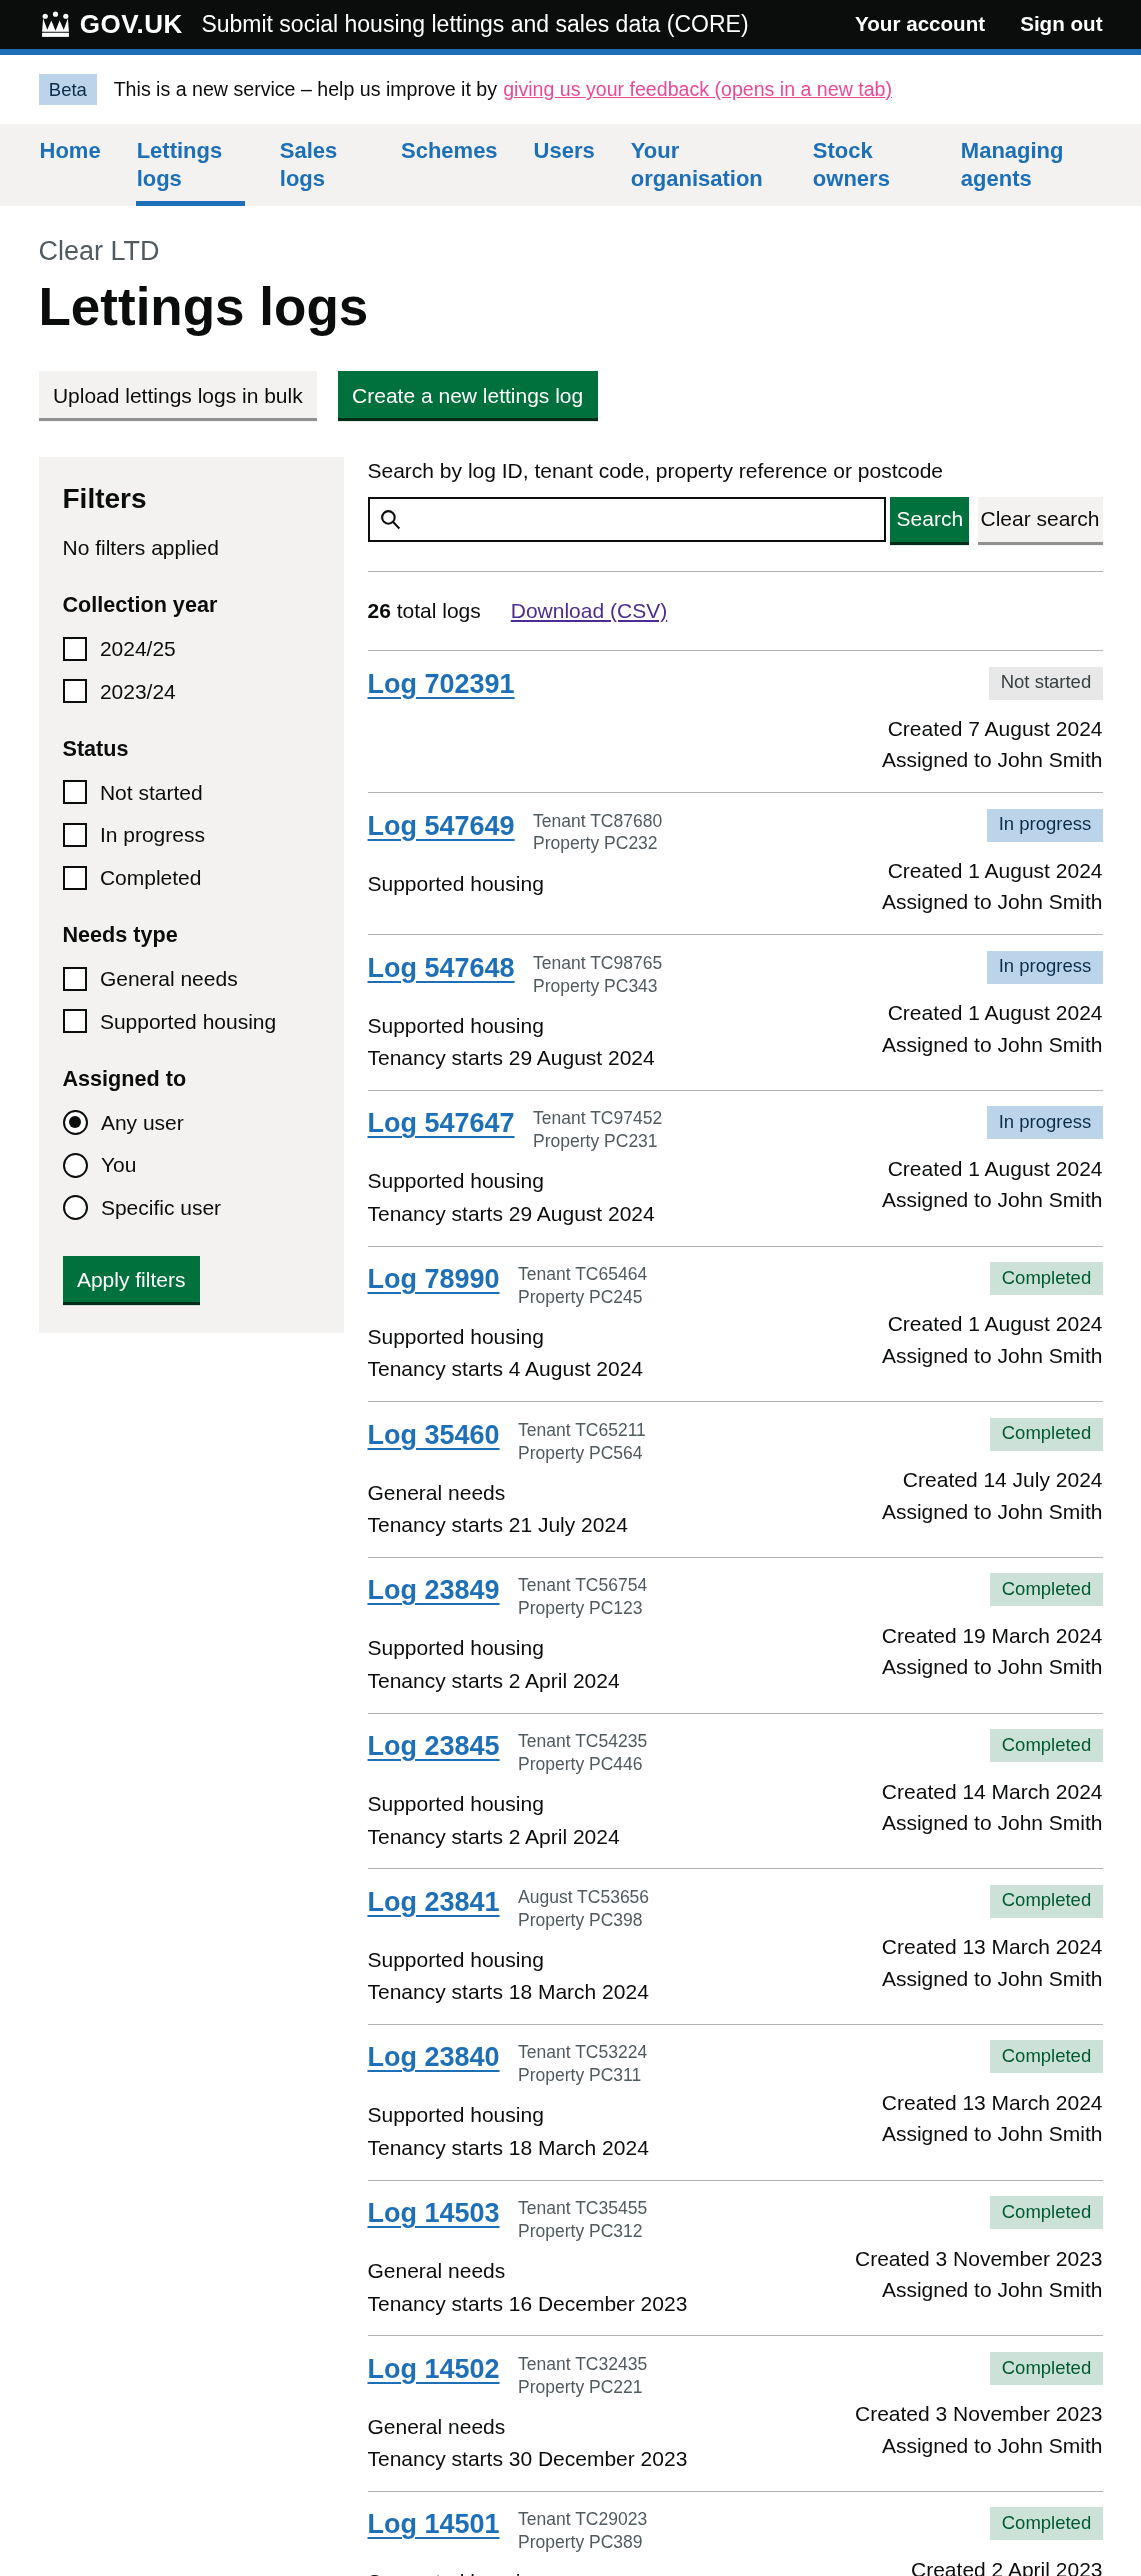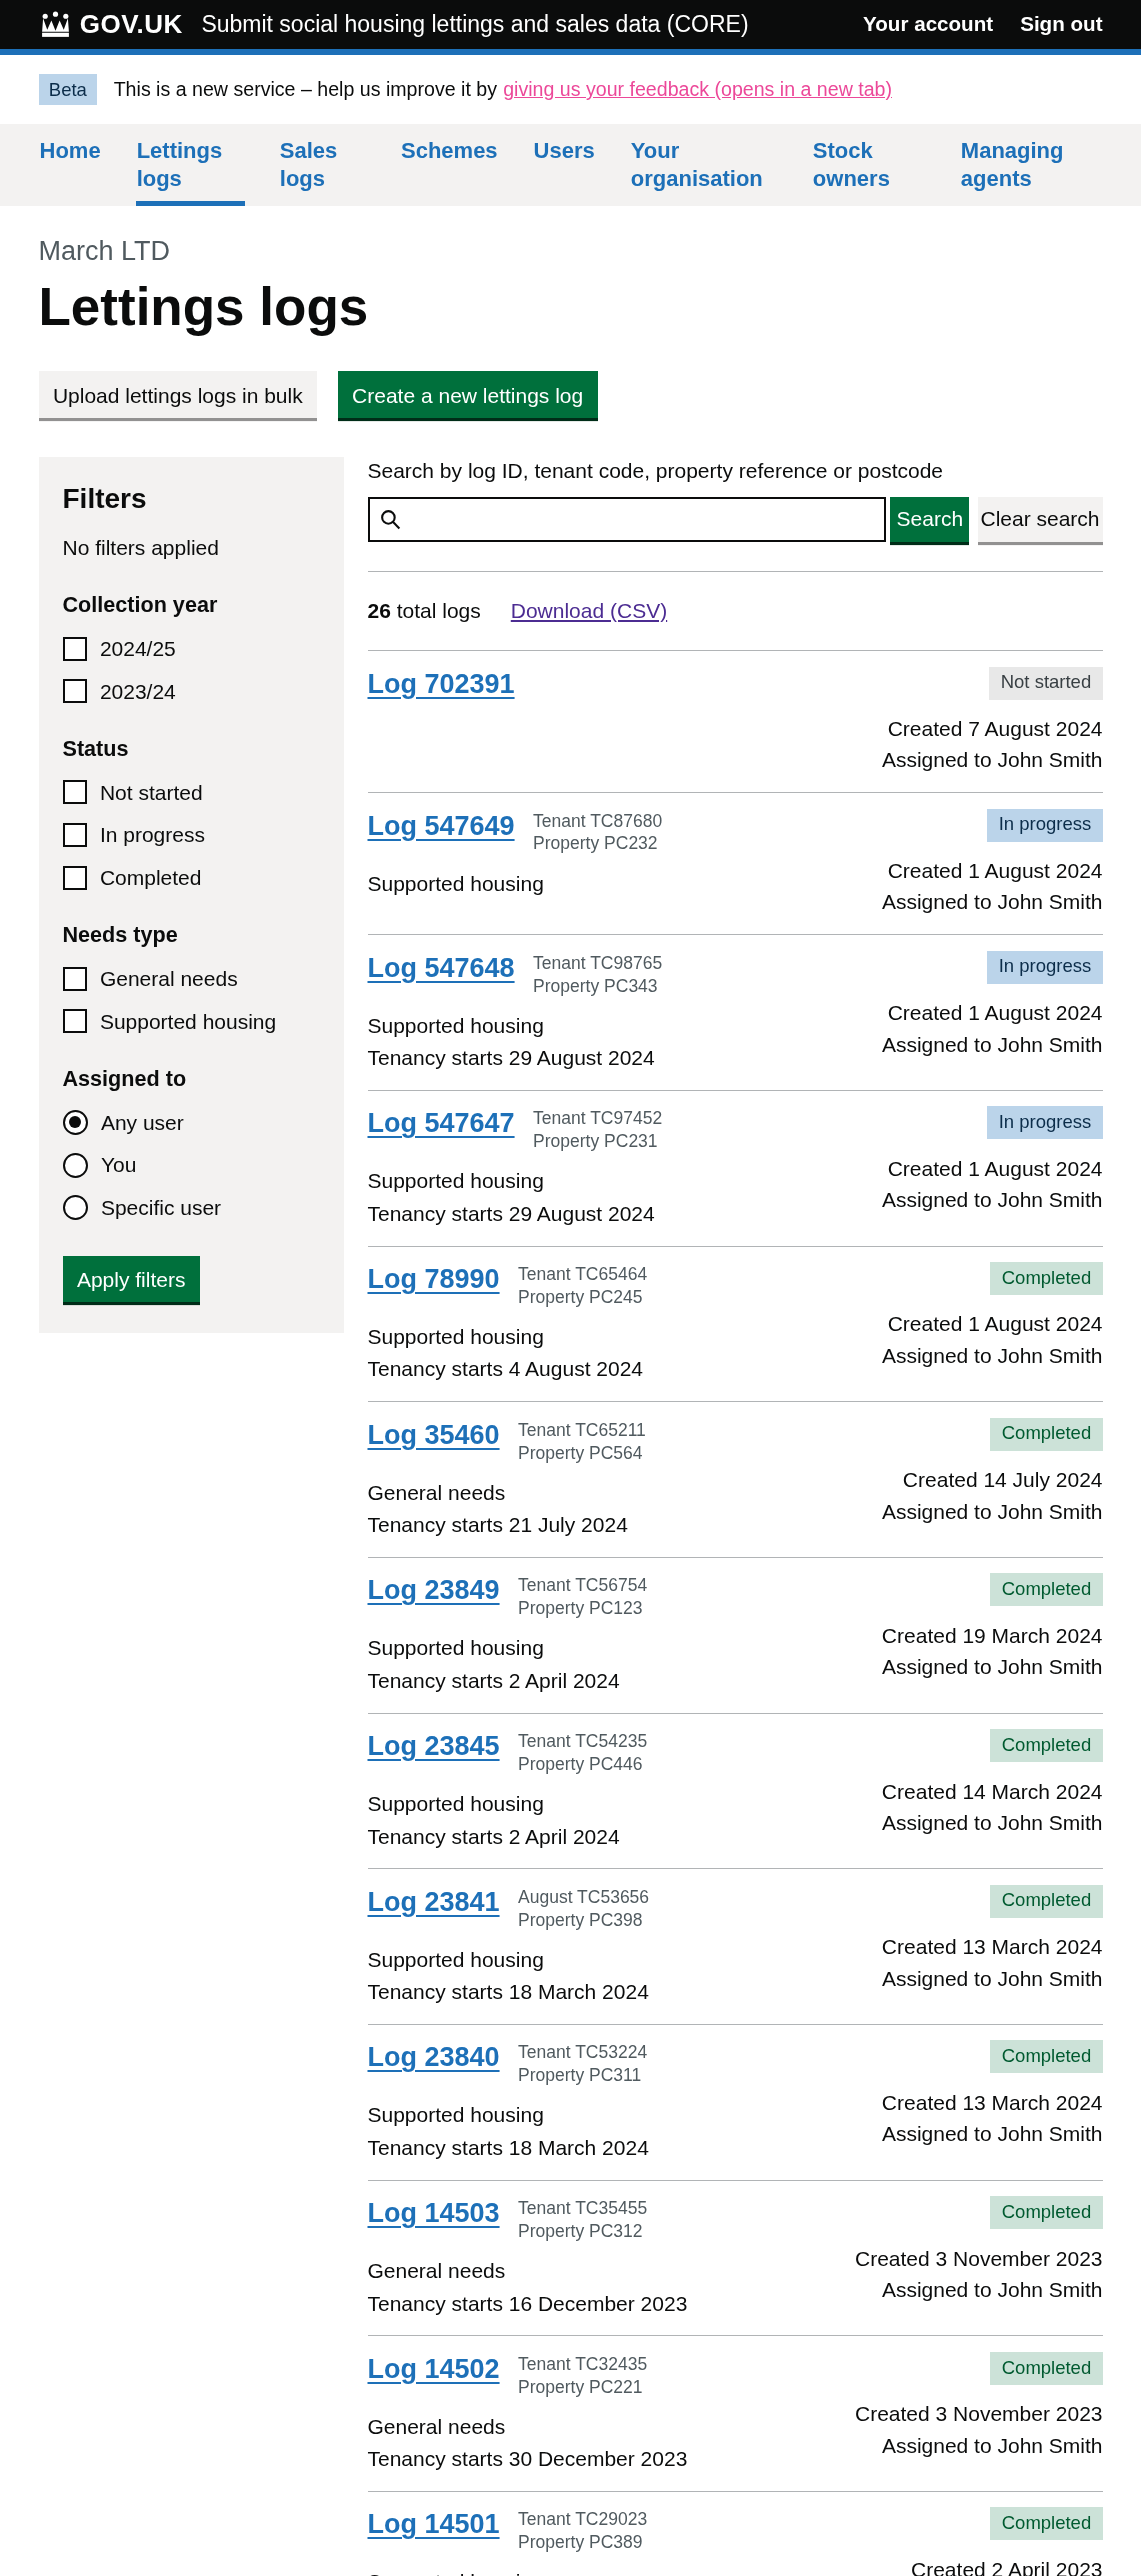--- a/index.html
+++ b/index.html
@@ -6,21 +6,21 @@
   body{width:1141px;background:#fff;color:#0b0c0c;font-family:"Liberation Sans",sans-serif;font-size:21px;line-height:1.3;}
   a{cursor:pointer;}
   .container{width:1064px;margin:0 auto;}
 
   
   .govuk-header{background:#0b0c0c;color:#fff;}
   .header-inner{display:flex;align-items:center;height:49px;}
   .crown svg{display:block;}
   .logotype{font-size:26px;font-weight:700;margin-left:8.2px;letter-spacing:0.5px;}
   .service-name{font-size:23px;margin-left:18.5px;font-weight:400;}
-  .header-links{margin-left:auto;display:flex;gap:27px;}
+  .header-links{margin-left:auto;display:flex;gap:35px;}
   .header-link{color:#fff;font-weight:700;font-size:20.6px;text-decoration:none;}
   .blue-bar{height:6.2px;background:#1d70b8;}
 
   
   .phase-inner{display:flex;align-items:center;padding:19px 0;text-align:center;}
   .phase-tag{background:#bbd4ea;color:#0c2d4a;font-size:18.5px;font-weight:400;padding:3.6px 10.3px;margin-right:16.5px;}
   .phase-text{font-size:19.6px;}
   .phase-link{color:#ec4899;text-decoration:underline;font-size:19.6px;margin-left:6.2px;}
 
   
@@ -120,21 +120,21 @@
       <a class="nav-item">Sales logs</a>
       <a class="nav-item">Schemes</a>
       <a class="nav-item">Users</a>
       <a class="nav-item">Your organisation</a>
       <a class="nav-item">Stock owners</a>
       <a class="nav-item">Managing agents</a>
     </nav>
 </div>
 
 <main class="container">
-  <div class="page-caption">March LTD</div>
+  <div class="page-caption">Clear LTD</div>
   <h1 class="page-title">Lettings logs</h1>
 
   <div class="actions">
     <a class="btn btn-secondary">Upload lettings logs in bulk</a>
     <a class="btn btn-primary">Create a new lettings log</a>
   </div>
 
   <div class="layout">
 
     <aside class="filters-panel">

